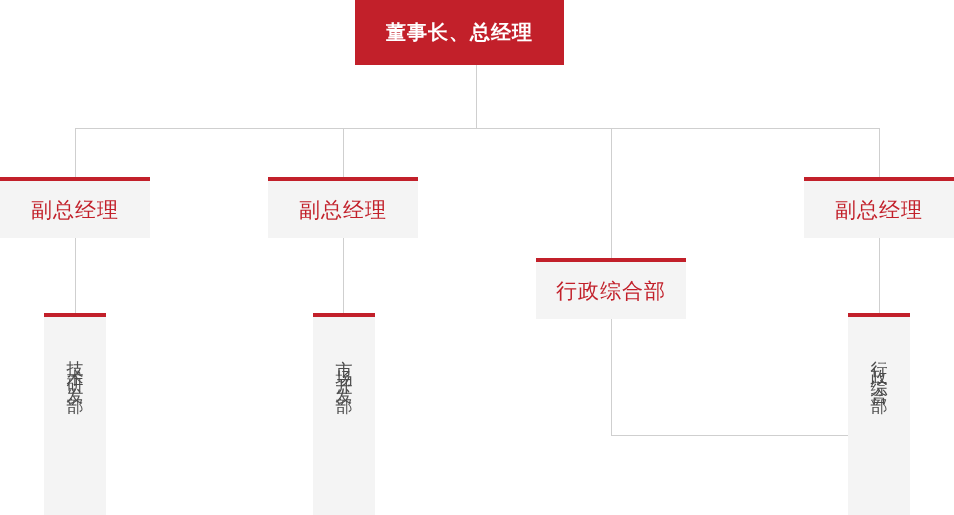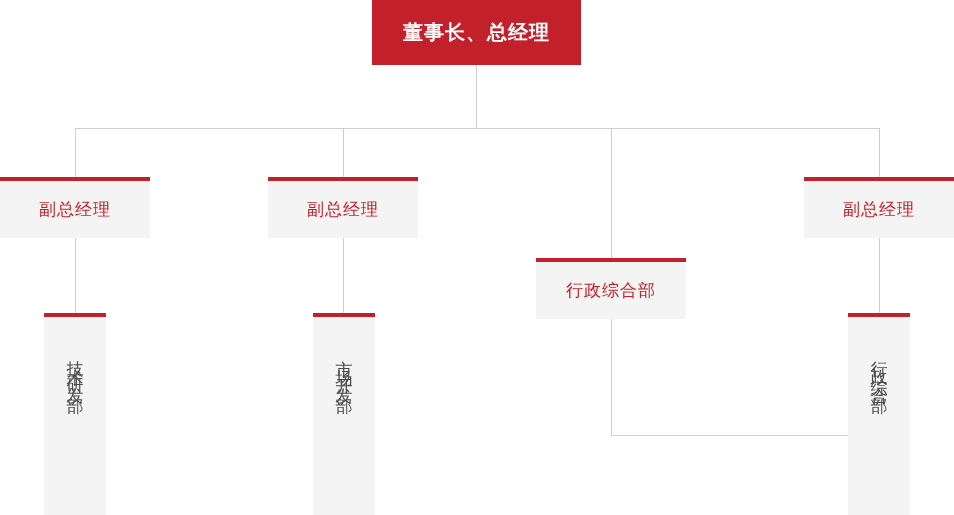--- a/index.html
+++ b/index.html
@@ -48,21 +48,21 @@
 
   .node-mgr {
     background: #f4f4f4;
     border-top: 4px solid #c2202a;
     display: flex;
     align-items: center;
     justify-content: center;
   }
   .node-mgr .label {
     color: #c2202a;
-    font-size: 17px;
+    font-size: 21px;
     letter-spacing: 1px;
     white-space: nowrap;
   }
 
   .node-dept {
     background: #f4f4f4;
     border-top: 4px solid #c2202a;
     display: flex;
     justify-content: center;
   }
@@ -96,21 +96,21 @@
   <div class="line v" style="left:75px; top:238px; height:75px;"></div>
 
   <div class="line v" style="left:343px; top:238px; height:75px;"></div>
 
   <div class="line v" style="left:879px; top:238px; height:75px;"></div>
 
   <div class="line v" style="left:611px; top:319px; height:116px;"></div>
 
   <div class="line h" style="left:611px; top:435px; width:243px;"></div>
 
-  <div class="node node-ceo" style="left:372px; top:0px; width:209px; height:65px;">
+  <div class="node node-ceo" style="left:355px; top:0px; width:209px; height:65px;">
     <span class="label">董事长、总经理</span>
   </div>
 
   <div class="node node-mgr" style="left:0px; top:177px; width:150px; height:61px;">
     <span class="label">副总经理</span>
   </div>
 
   <div class="node node-mgr" style="left:268px; top:177px; width:150px; height:61px;">
     <span class="label">副总经理</span>
   </div>

